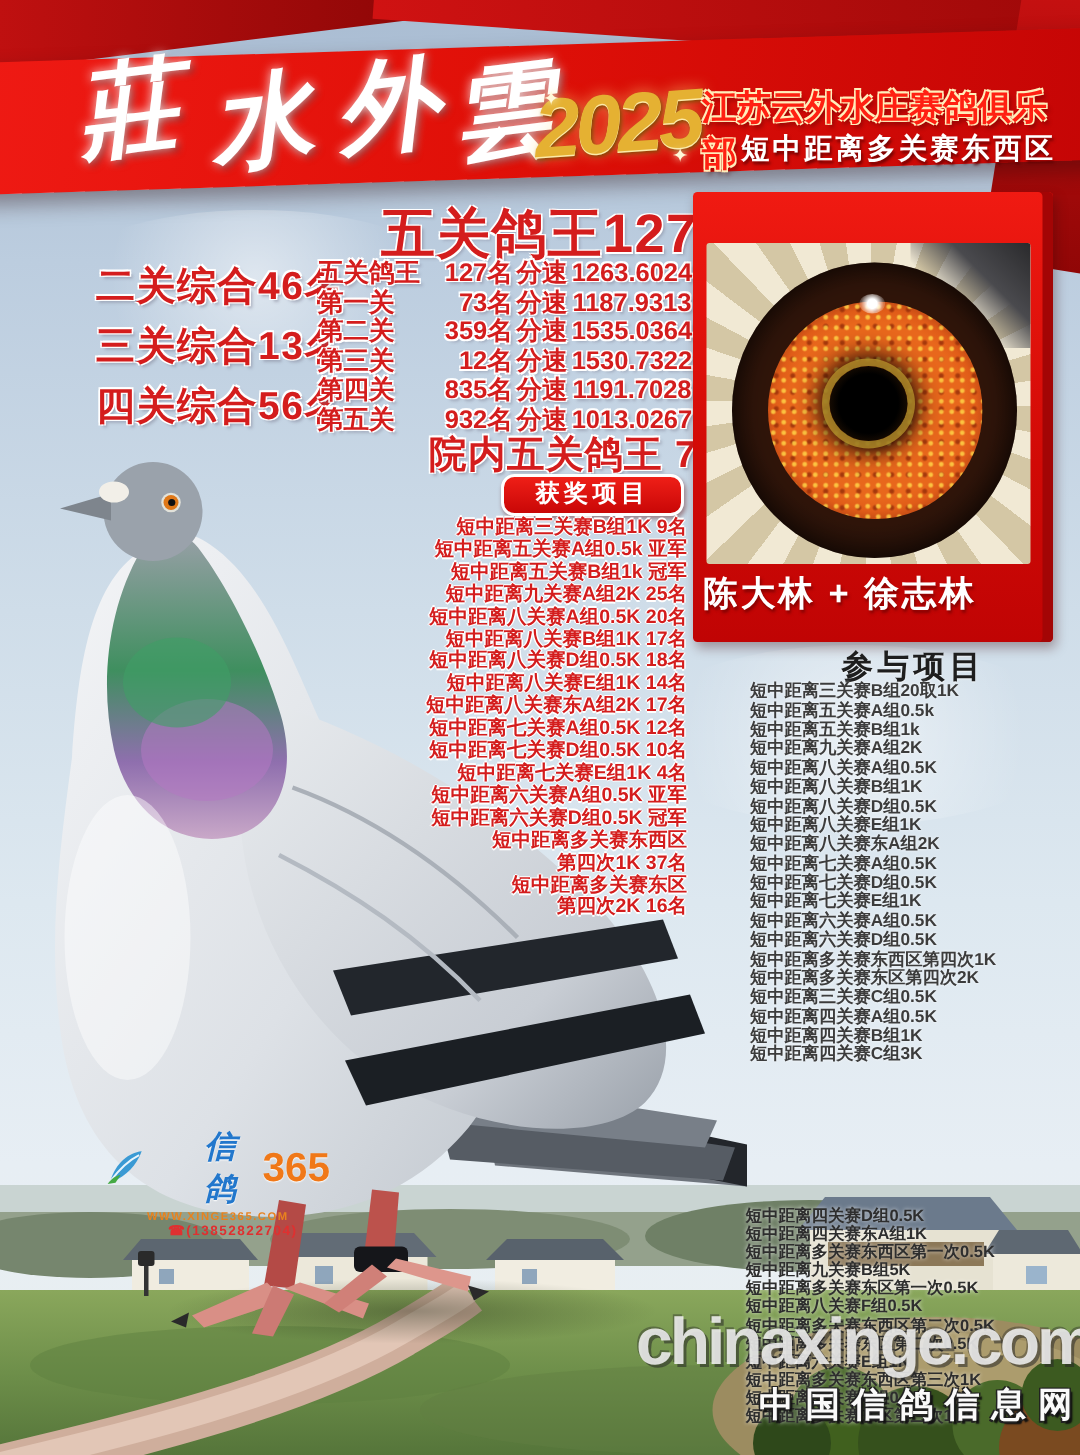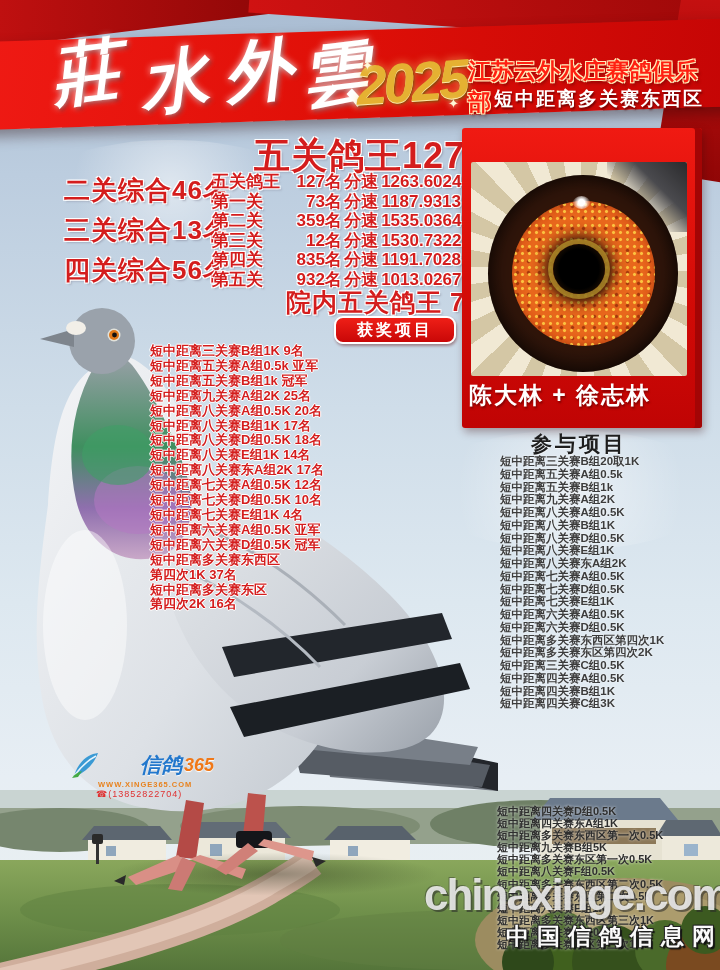--- a/index.html
+++ b/index.html
@@ -34,21 +34,21 @@
   .res-table{left:212px;top:172px;width:250px;font-size:17px;line-height:19.5px;}
   .res-row{display:flex;white-space:nowrap;}
   .r-race{width:80px;text-align:left;}
   .r-rank{width:52px;text-align:right;margin-left:2px;}
   .r-sl{width:40px;text-align:center;}
   .r-speed{width:84px;text-align:center;}
   .inner-title{left:286px;top:286px;font-size:25px;letter-spacing:1px;}
   .pill{left:334px;top:316px;width:118px;height:24px;background:linear-gradient(180deg,#ef1f17,#c90707);
     border:2px solid #fff;border-radius:9px;color:#fff;font-weight:bold;font-size:16px;letter-spacing:3px;
     text-align:center;line-height:24px;box-shadow:1px 2px 3px rgba(90,0,0,.4);}
-  .awards-list{left:150px;top:344px;width:308px;text-align:left;font-size:13px;line-height:14.9px;}
+  .awards-list{left:150px;top:344px;width:308px;text-align:right;font-size:13px;line-height:14.9px;}
   .award-line{color:#d41d1d;font-weight:bold;white-space:nowrap;
     text-shadow:-1px 0 0 #fff,1px 0 0 #fff,0 -1px 0 #fff,0 1px 0 #fff;}
   
   .card{left:462px;top:128px;width:240px;height:300px;background:linear-gradient(180deg,#f01a12,#d10a06 60%,#c00404);
     border-radius:3px;box-shadow:inset -7px 0 0 #a30505,2px 4px 8px rgba(60,10,10,.35);}
   .ring-id{left:0;top:6px;width:228px;text-align:center;color:#ffe112;font-weight:900;font-style:italic;
     font-size:22px;letter-spacing:1px;text-shadow:1px 2px 1px rgba(90,0,0,.8);}
   .eye{left:9px;top:34px;width:216px;height:214px;border-radius:2px;overflow:hidden;
     background:repeating-conic-gradient(from 10deg,#f1e9d4 0 9deg,#d4c7a5 9deg 18deg);}
   .sclera{position:absolute;left:8%;top:6%;width:88%;height:92%;border-radius:50%;
@@ -63,33 +63,33 @@
   .pupil{position:absolute;left:50%;top:50%;width:52px;height:50px;border-radius:50%;transform:translate(-50%,-50%);
     background:radial-gradient(circle,#000 55%,#1a0d02 75%,rgba(60,40,5,.9) 88%,rgba(0,0,0,0));
     box-shadow:0 0 0 5px rgba(186,150,44,.75),0 0 14px 8px rgba(20,8,2,.9);}
   .eye-hl{position:absolute;left:47%;top:16%;width:17px;height:13px;border-radius:50%;
     background:radial-gradient(circle,#fff 30%,rgba(255,255,255,.25) 70%,transparent);}
   .eye-feather{position:absolute;right:0;top:0;width:80px;height:70px;
     background:linear-gradient(225deg,#2a2a2c 0%,#4a4a4e 35%,transparent 62%);}
   .owners{left:0;top:252px;width:196px;text-align:center;color:#fff;font-weight:bold;font-size:23px;letter-spacing:2px;
     text-shadow:1px 2px 2px rgba(90,0,0,.6);}
   
-  .part-title{left:494px;top:430px;width:170px;text-align:center;color:#1e1e1e;font-weight:bold;font-size:21px;
+  .part-title{left:524px;top:430px;width:170px;text-align:center;color:#1e1e1e;font-weight:bold;font-size:21px;
     letter-spacing:3px;text-shadow:0 1px 1px rgba(255,255,255,.7);}
   .part-list{left:500px;top:455px;width:210px;font-size:11.5px;line-height:12.75px;}
   .part-line{color:#3c3c3c;font-weight:bold;white-space:nowrap;text-shadow:0 0 2px rgba(255,255,255,.85);}
   .part-list.bottom{left:497px;top:805px;line-height:12.1px;font-size:11px;}
   .part-list.bottom .part-line{color:#2e2e2e;text-shadow:0 0 3px rgba(255,255,255,.75);}
   
   .logo365{left:70px;top:750px;width:150px;}
   .logo-row{display:flex;align-items:center;}
   .logo-cn{font-size:21px;font-weight:900;font-style:italic;color:#2277cc;text-shadow:0 1px 1px #fff;margin-left:40px;}
-  .logo-num{font-size:18px;font-weight:900;font-style:italic;color:#f07818;margin-left:2px;text-shadow:0 1px 1px #fff;}
+  .logo-num{font-size:27px;font-weight:900;color:#f07818;margin-left:2px;text-shadow:0 1px 1px #fff;}
   .logo-site{font-size:7.5px;font-weight:bold;color:#e8821e;letter-spacing:1px;margin-left:28px;}
-  .logo-tel{font-size:9px;font-weight:normal;color:#e03030;letter-spacing:1px;margin-left:26px;}
+  .logo-tel{font-size:9px;font-weight:bold;color:#e03030;letter-spacing:1px;margin-left:42px;}
   
   .wm1{left:424px;top:870px;font-size:44px;font-weight:bold;letter-spacing:-2px;color:rgba(240,240,240,.88);
     text-shadow:2px 2px 0 rgba(40,40,40,.55),-1px -1px 0 rgba(40,40,40,.4);white-space:nowrap;}
   .wm2{left:506px;top:921px;font-size:23px;font-weight:bold;letter-spacing:8px;color:#fafafa;white-space:nowrap;
     text-shadow:-1px -1px 0 #222,1px -1px 0 #222,-1px 1px 0 #222,2px 2px 1px #111;}
   .cloud{position:absolute;border-radius:50%;background:radial-gradient(circle,rgba(255,255,255,.5),transparent 70%);}
   .pigeon-shadow{left:110px;top:852px;width:330px;height:44px;border-radius:50%;
     background:radial-gradient(ellipse,rgba(30,40,20,.4),transparent 70%);}
 </style>
 </head>

